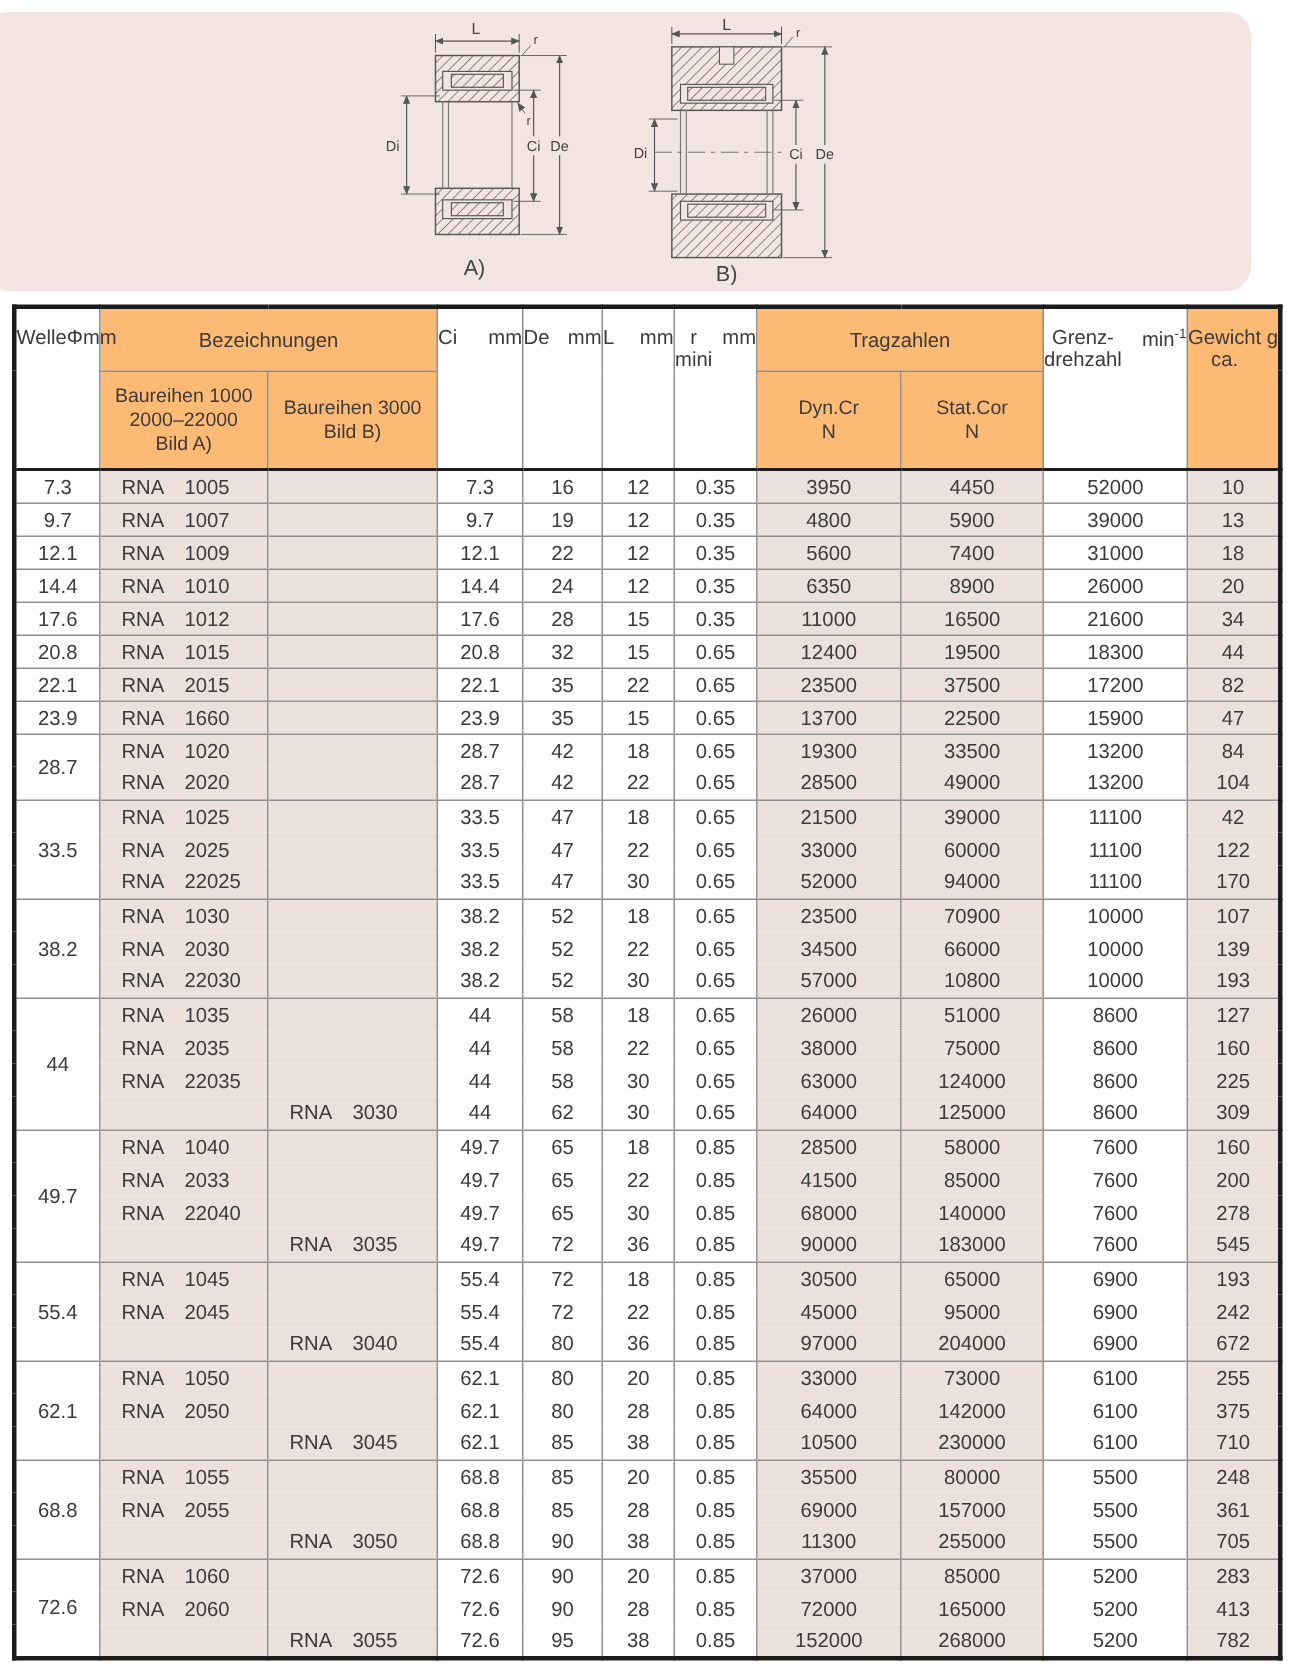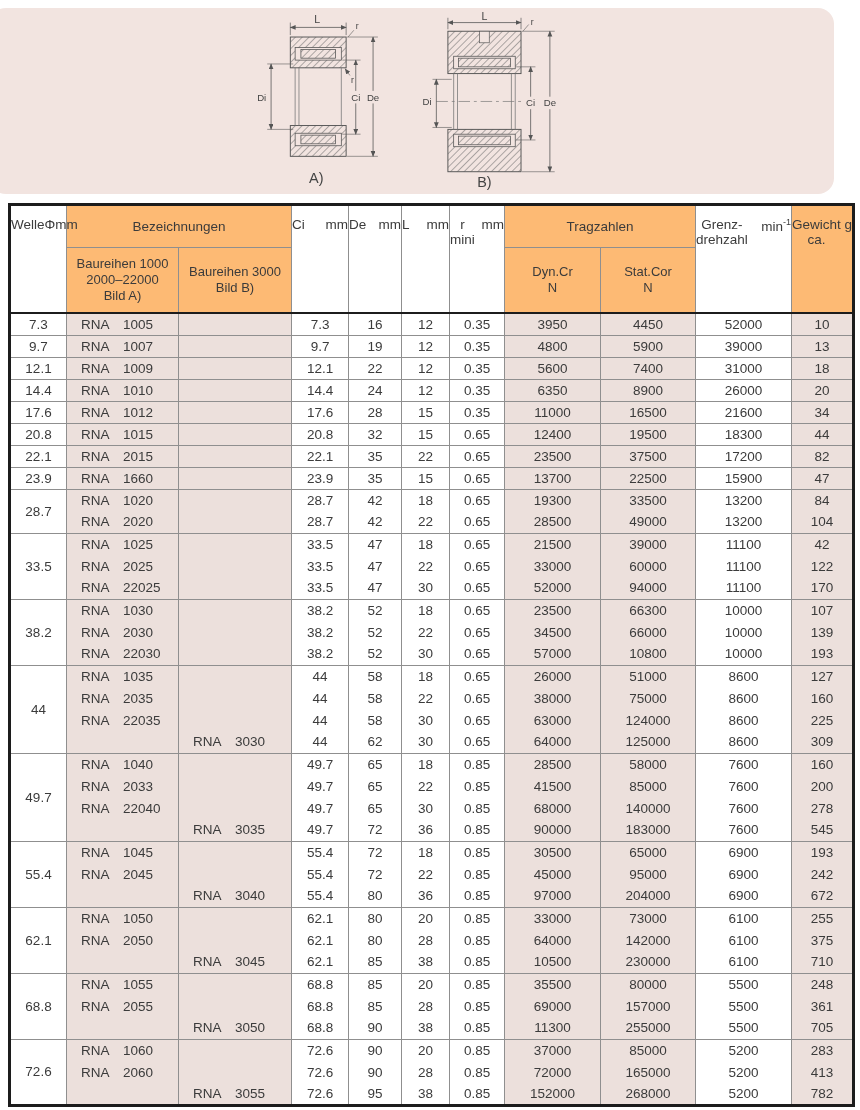--- a/index.html
+++ b/index.html
@@ -386,21 +386,21 @@
       </tr>
       <tr class="group-start">
         <td class="col-welle" rowspan="3">38.2</td>
         <td class="pink bez"><span class="p">RNA</span><span>1030</span></td>
         <td class="pink bez"></td>
         <td class="">38.2</td>
         <td class="">52</td>
         <td class="">18</td>
         <td class="">0.65</td>
         <td class="pink">23500</td>
-        <td class="pink">66300</td>
+        <td class="pink">70900</td>
         <td class="">10000</td>
         <td class="pink">107</td>
       </tr>
       <tr>
         <td class="pink bez"><span class="p">RNA</span><span>2030</span></td>
         <td class="pink bez"></td>
         <td class="">38.2</td>
         <td class="">52</td>
         <td class="">22</td>
         <td class="">0.65</td>

